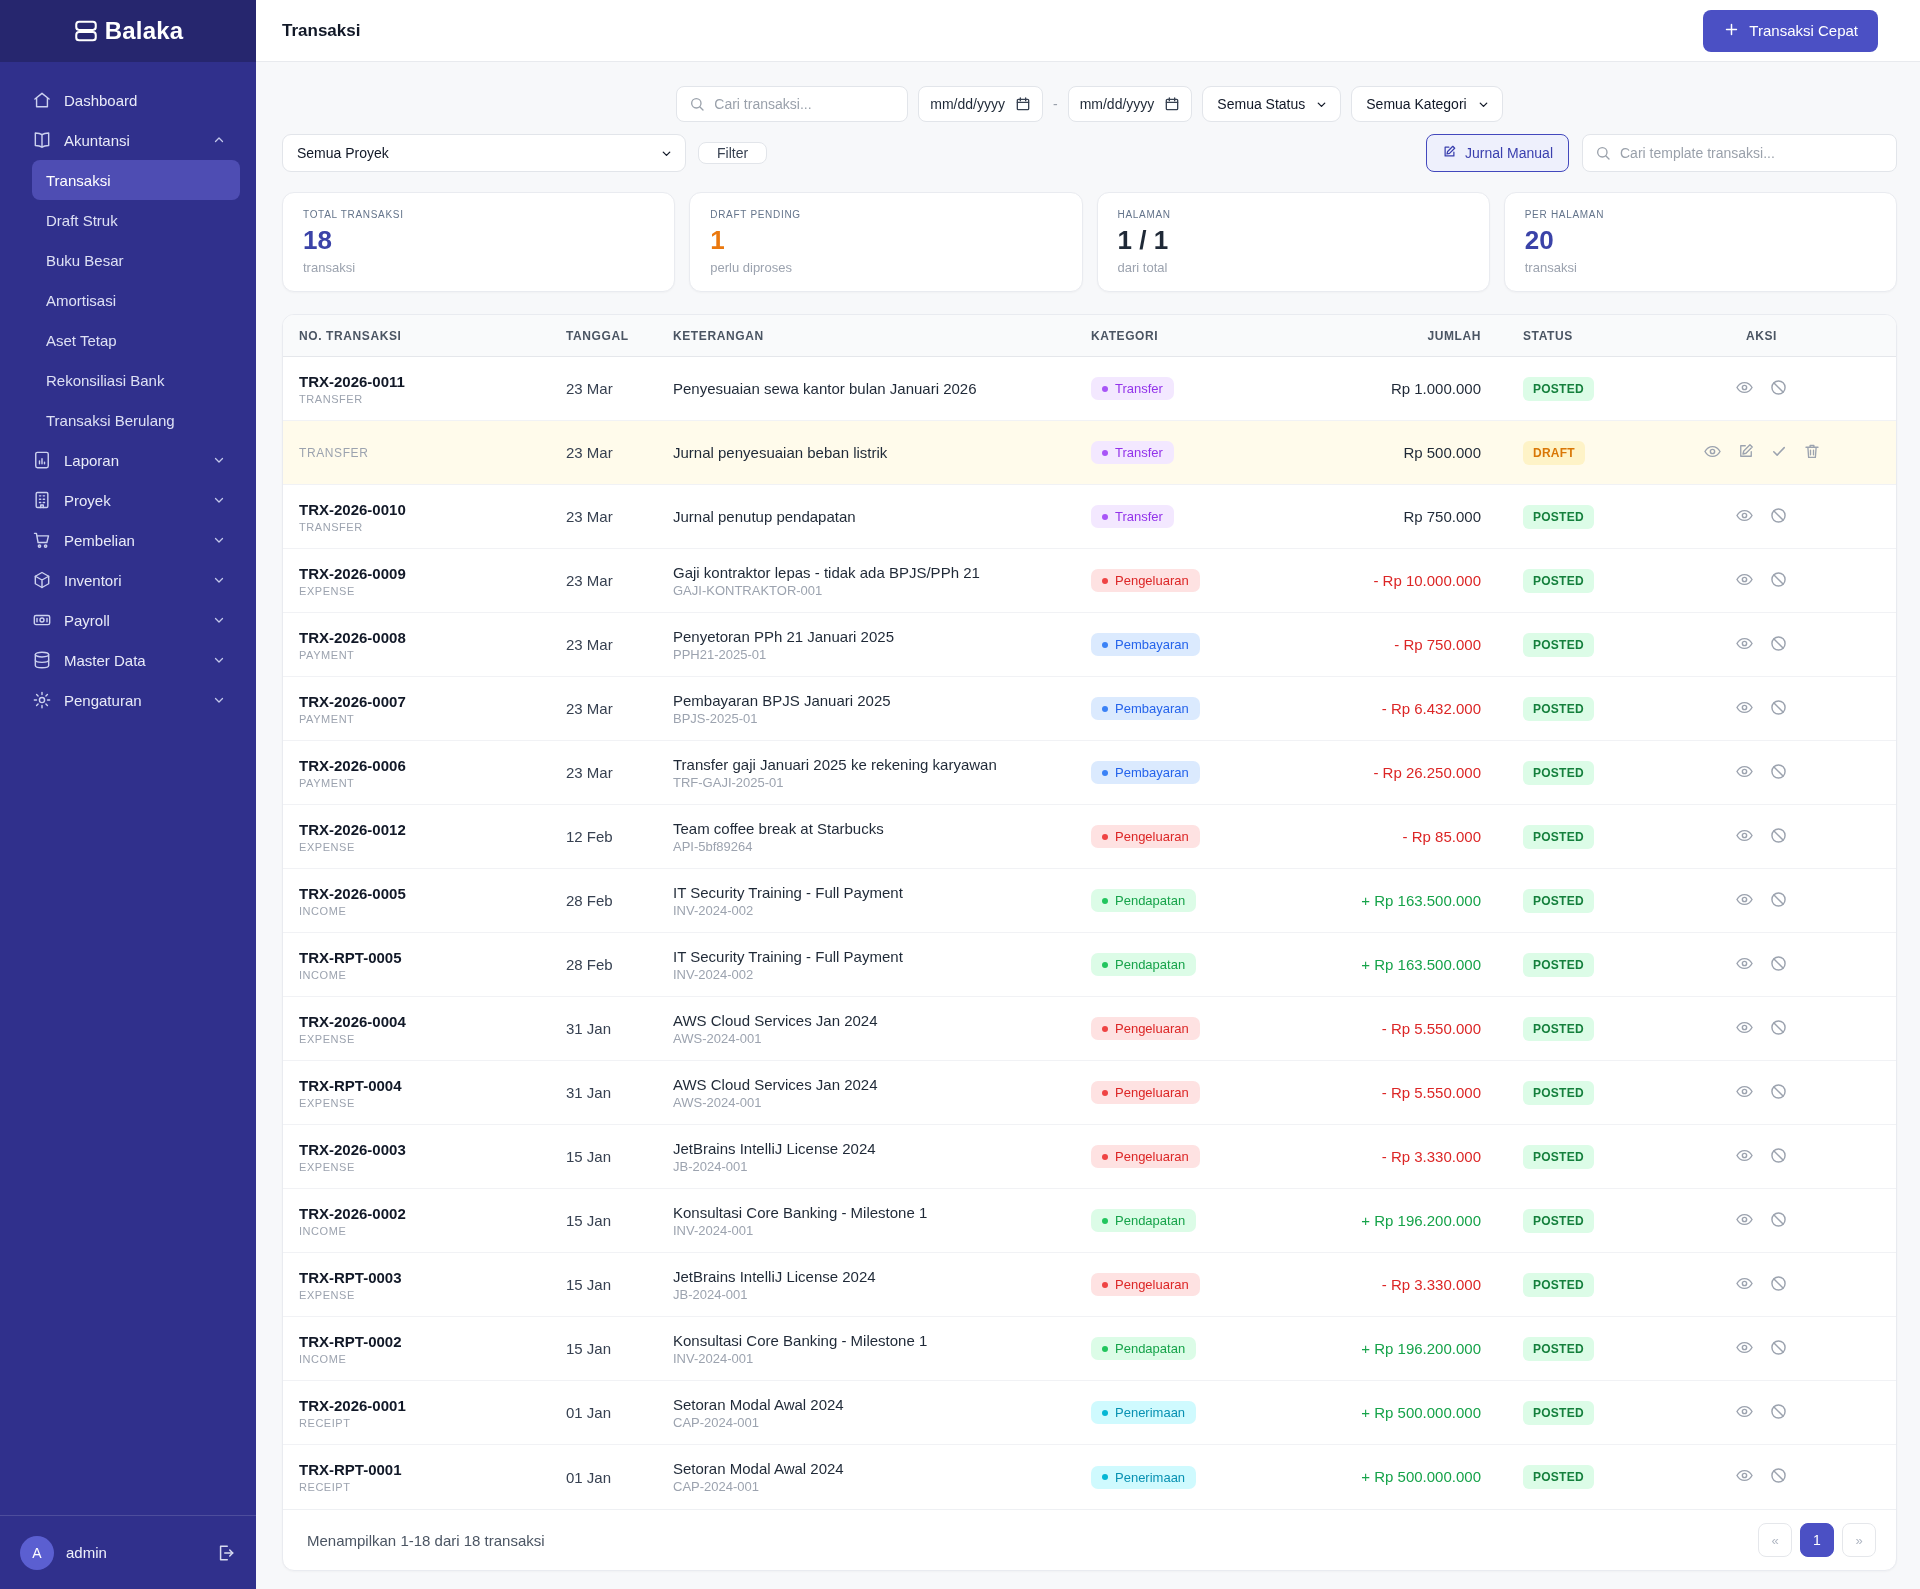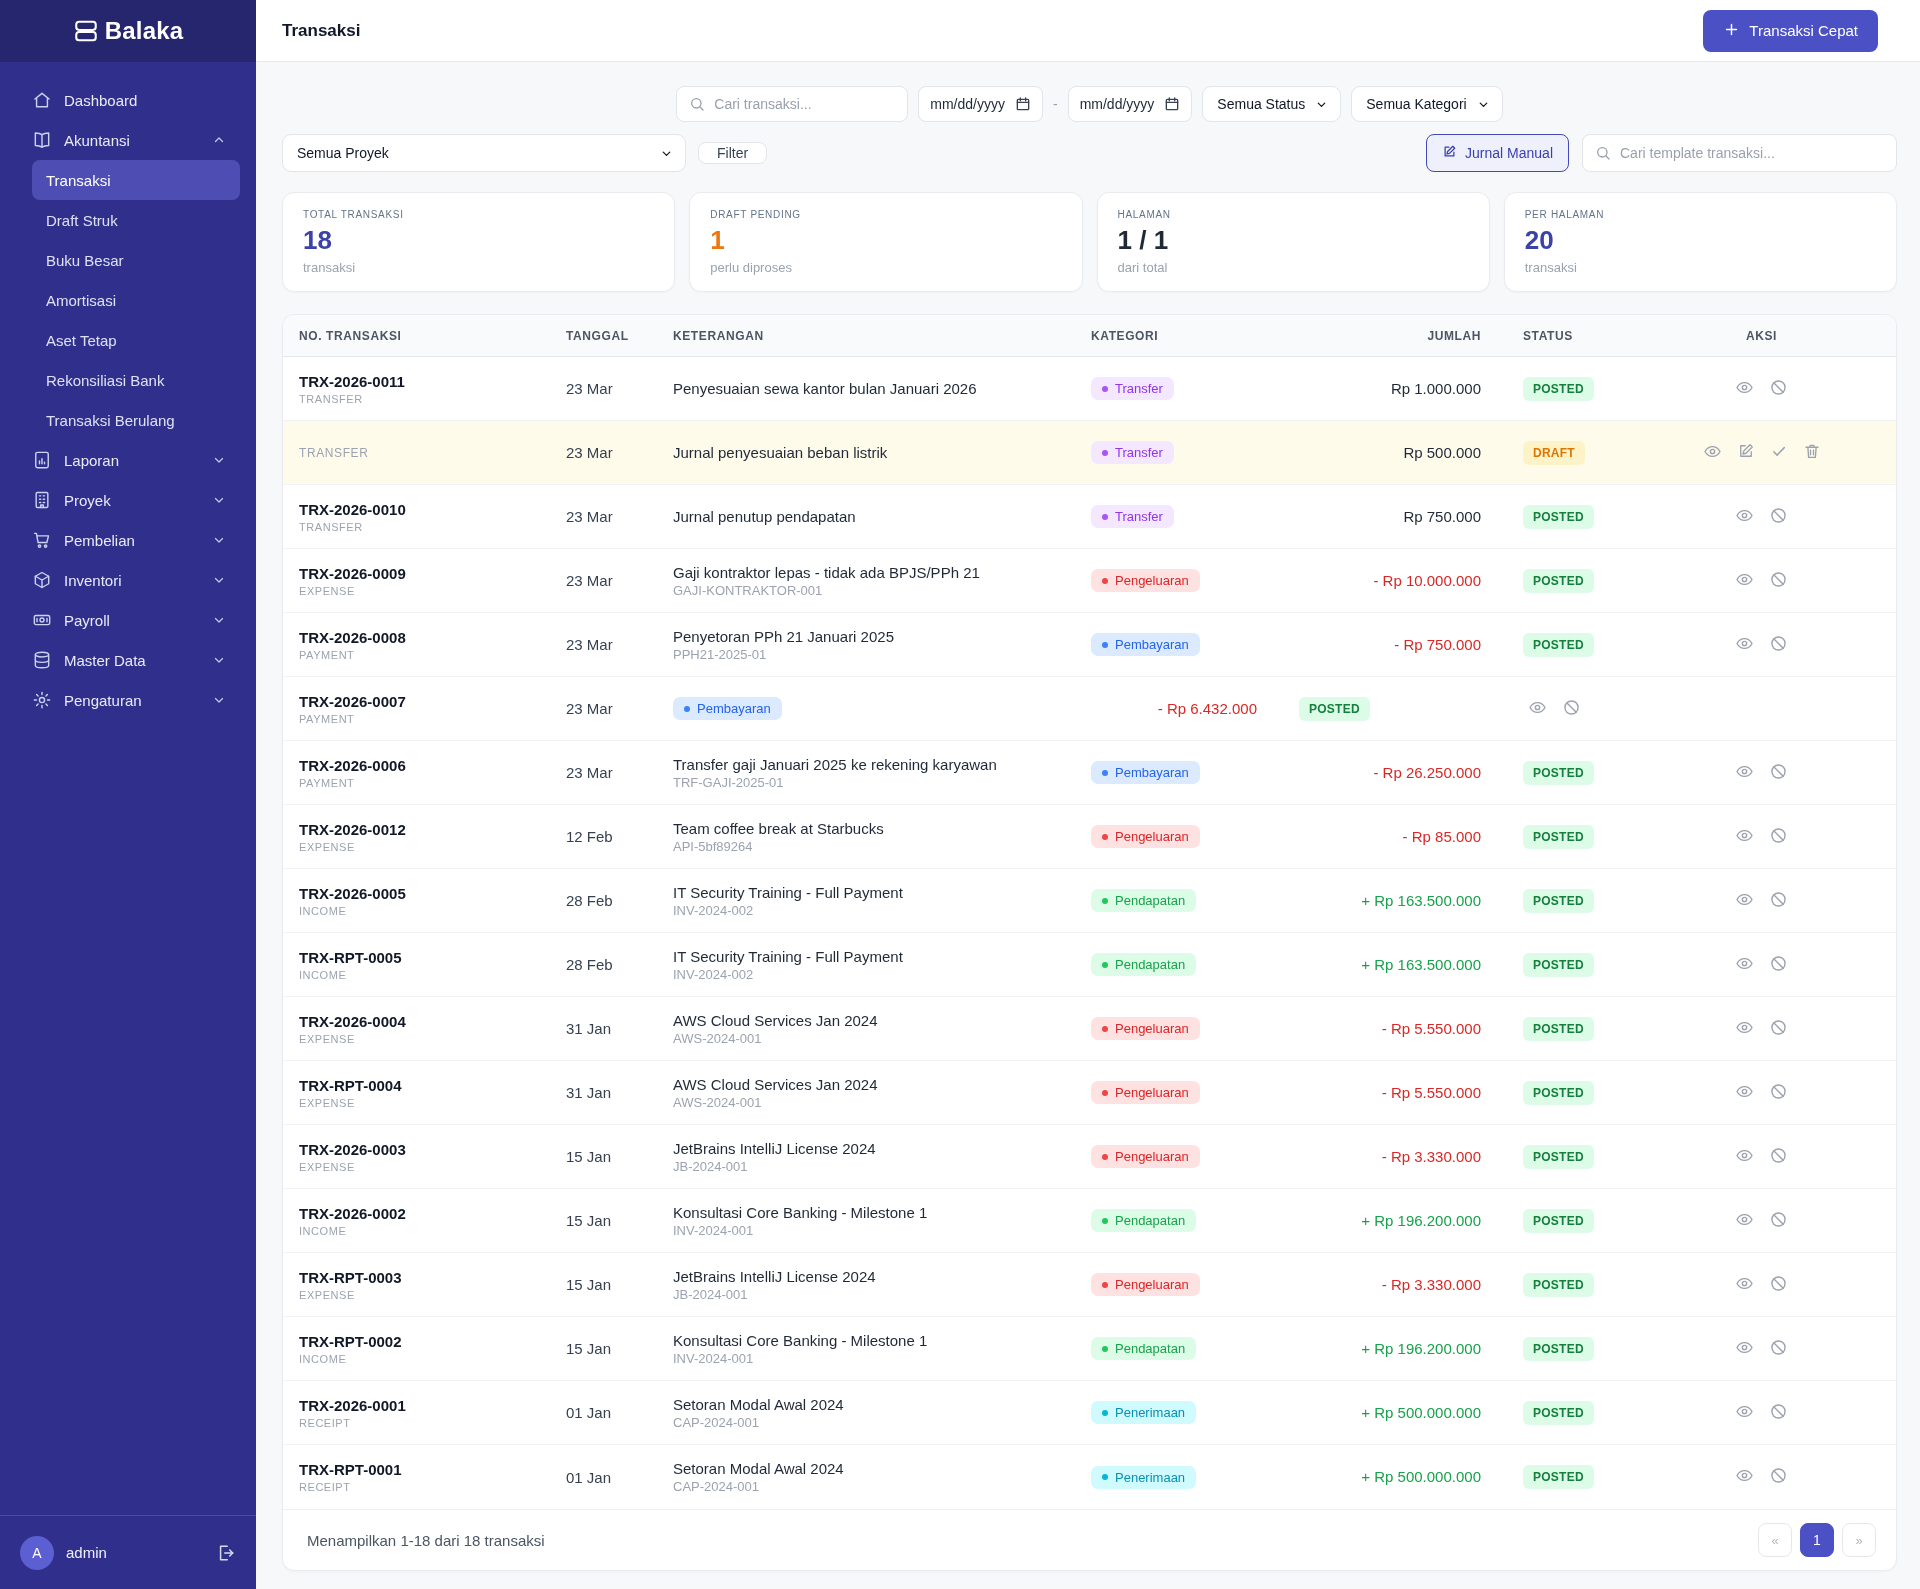--- a/index.html
+++ b/index.html
@@ -553,20 +553,24 @@
                   </svg></span>
               </button>
             </div>
           </div>
           <div class="tgrid trow">
             <div class="cell-no">
               <div class="trx-no">TRX-2026-0007</div>
               <div class="trx-type">PAYMENT</div>
             </div>
             <div class="cell-date">23 Mar</div>
+            <div>
+              <div class="desc-main">Pembayaran BPJS Januari 2025</div>
+              <div class="desc-ref">BPJS-2025-01</div>
+            </div>
             <div><span class="badge-cat cat-blue"><span class="dot"></span>Pembayaran</span></div>
             <div class="cell-amount"><span class="amount neg">- Rp 6.432.000</span></div>
             <div class="cell-status"><span class="badge-status st-posted">POSTED</span></div>
             <div class="cell-aksi">
               <button class="act-btn">
                 <span><svg width="19" height="19" viewBox="0 0 24 24" fill="none" stroke="currentColor" stroke-width="1.8" stroke-linecap="round" stroke-linejoin="round">
                     <path d="M2.5 12S6 5.8 12 5.8 21.5 12 21.5 12 18 18.2 12 18.2 2.5 12 2.5 12z"></path>
                     <circle cx="12" cy="12" r="2.7"></circle>
                   </svg></span>
               </button>

